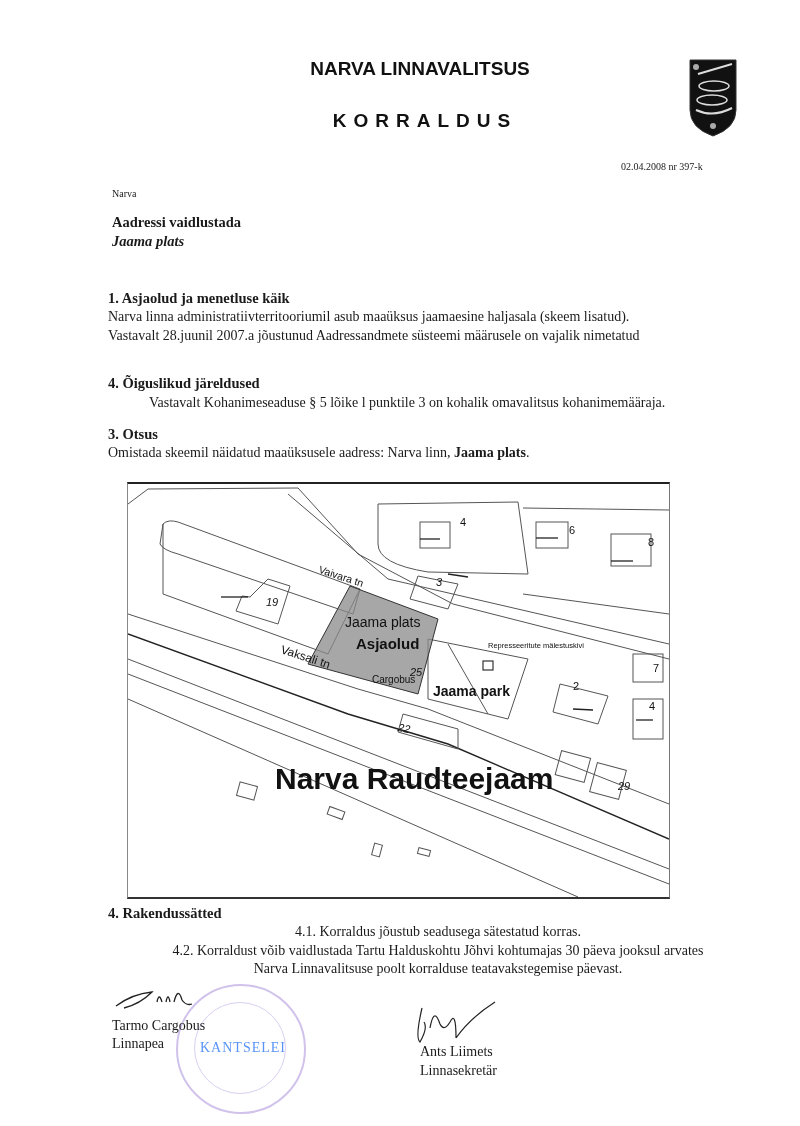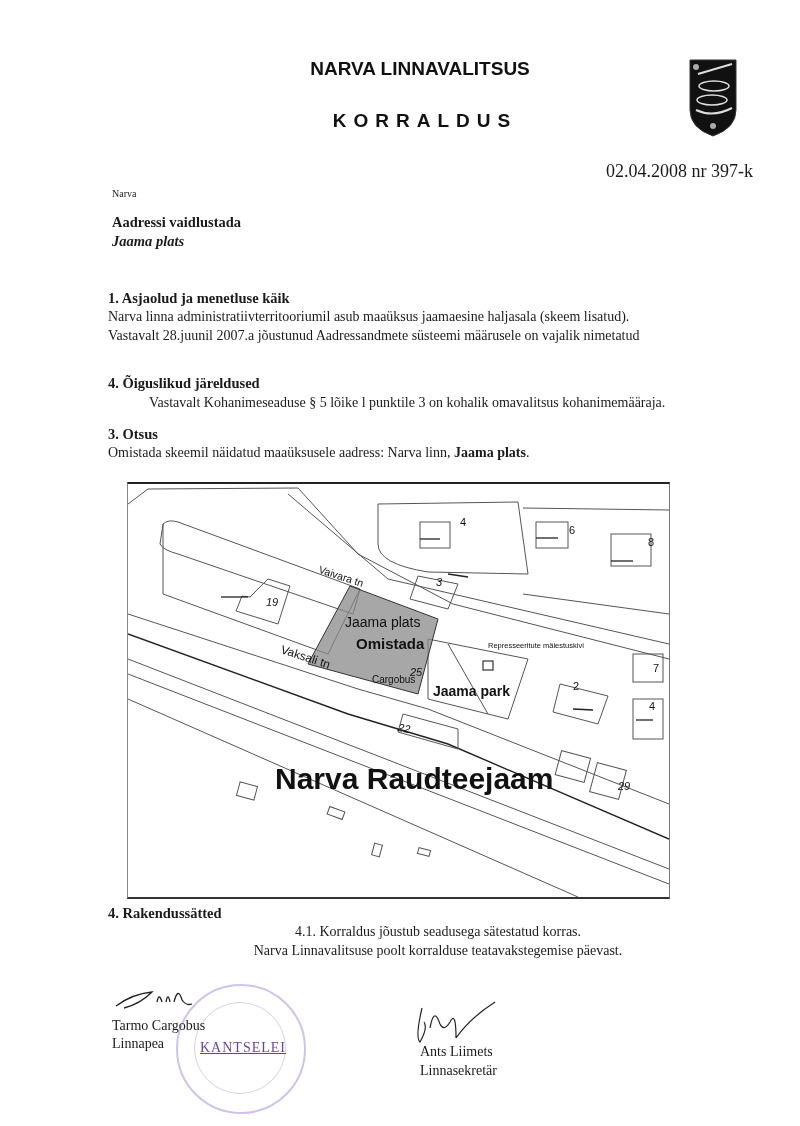--- a/index.html
+++ b/index.html
@@ -11,32 +11,32 @@
   .hdr-title {
     left: 0; width: 840px; top: 58px; text-align: center;
     font-family: "Liberation Sans", "DejaVu Sans", sans-serif; font-weight: bold; font-size: 19px; color: #111;
   }
   .hdr-sub {
     left: 0; width: 850px; top: 110px; text-align: center;
     font-family: "Liberation Sans", "DejaVu Sans", sans-serif; font-weight: bold; font-size: 19px; letter-spacing: 7px; color: #111;
   }
   .crest { left: 688px; top: 58px; width: 50px; height: 80px; }
   .place { left: 112px; top: 160px; font-size: 10px; margin-top: 28px; }
-  .date { left: 606px; top: 161px; font-size: 18px; }
+  .date { left: 621px; top: 161px; font-size: 10px; }
   .subject { left: 112px; top: 214px; font-size: 14.5px; font-weight: bold; }
   .subject-sub { left: 112px; top: 233px; font-size: 14.5px; font-weight: bold; font-style: italic; }
   .sec-h { font-size: 14.5px; font-weight: bold; left: 108px; }
   .para { font-size: 14px; left: 108px; width: 660px; line-height: 18.5px; }
   .map { left: 127px; top: 482px; width: 541px; height: 413px; border-top: 2px solid #222; border-left: 1.5px solid #888; border-right: 1.5px solid #777; border-bottom: 2px solid #333; background: #fff; overflow: hidden; }
   .map svg { position: absolute; left: 0; top: 0; }
   .mlabel { position: absolute; font-family: "Liberation Sans", "DejaVu Sans", sans-serif; color: #111; white-space: nowrap; }
   .lot { font-size: 11px; }
   .stamp { left: 176px; top: 984px; width: 126px; height: 126px; border-radius: 50%; border: 2px solid #c8b8e8; opacity: 0.85; }
   .stamp-inner { position: absolute; left: 16px; top: 16px; width: 90px; height: 90px; border-radius: 50%; border: 1.5px solid #d2c6ee; }
-  .stamp-center { position: absolute; left: 0; width: 130px; top: 54px; text-align: center; font-size: 14px; color: #4c1d95; letter-spacing: 1px; text-decoration: underline; }
+  .stamp-center { position: absolute; left: 0; width: 130px; top: 54px; text-align: center; font-size: 14px; color: #3b82f6; letter-spacing: 1px; }
   .sign-name { font-size: 14px; }
 </style>
 </head>
 <body>
 
 <div class="abs hdr-title">NARVA LINNAVALITSUS</div>
 <div class="abs hdr-sub">KORRALDUS</div>
 <div class="abs crest">
   <svg width="50" height="80" viewBox="0 0 50 80">
     <path d="M2 2 H48 V52 Q48 70 25 78 Q2 70 2 52 Z" fill="#111" stroke="#333" stroke-width="1"></path>
@@ -133,30 +133,31 @@
   <div class="mlabel lot" style="left:282px;top:182px;font-style:italic;">25</div>
   <div class="mlabel lot" style="left:525px;top:178px;">7</div>
   <div class="mlabel lot" style="left:445px;top:196px;">2</div>
   <div class="mlabel lot" style="left:521px;top:216px;">4</div>
   <div class="mlabel lot" style="left:270px;top:238px;font-style:italic;transform:rotate(12deg);">22</div>
   <div class="mlabel lot" style="left:490px;top:296px;font-style:italic;">29</div>
 
   <div class="mlabel" style="left:190px;top:86px;font-size:10.5px;transform:rotate(18deg);">Vaivara tn</div>
   <div class="mlabel" style="left:152px;top:166px;font-size:12px;transform:rotate(18deg);">Vaksali tn</div>
   <div class="mlabel" style="left:217px;top:130px;font-size:14px;">Jaama plats</div>
-  <div class="mlabel" style="left:228px;top:151px;font-size:15px;font-weight:bold;">Omistada</div>
+  <div class="mlabel" style="left:228px;top:151px;font-size:15px;font-weight:bold;">Asjaolud</div>
   <div class="mlabel" style="left:244px;top:190px;font-size:10px;">Cargobus</div>
   <div class="mlabel" style="left:305px;top:199px;font-size:14px;font-weight:bold;">Jaama park</div>
   <div class="mlabel" style="left:360px;top:157px;font-size:7.5px;">Repressееritute mälestuskivi</div>
   <div class="mlabel" style="left:147px;top:278px;font-size:30px;font-weight:bold;">Narva Raudteejaam</div>
 </div>
 
 <div class="abs sec-h" style="top:905px;">4. Rakendussätted</div>
 <div class="abs para" style="top:923px;text-align:center;">
   <div>4.1. Korraldus jõustub seadusega sätestatud korras.</div>
+  <div>4.2. Korraldust võib vaidlustada Tartu Halduskohtu Jõhvi kohtumajas 30 päeva jooksul arvates</div>
   <div>Narva Linnavalitsuse  poolt korralduse teatavakstegemise päevast.</div>
 </div>
 
 <div class="abs stamp">
   <div class="stamp-inner"></div>
   <div class="stamp-center">KANTSELEI</div>
 </div>
 
 <div class="abs" style="left:112px;top:982px;">
   <svg width="90" height="30" viewBox="0 0 90 30">

